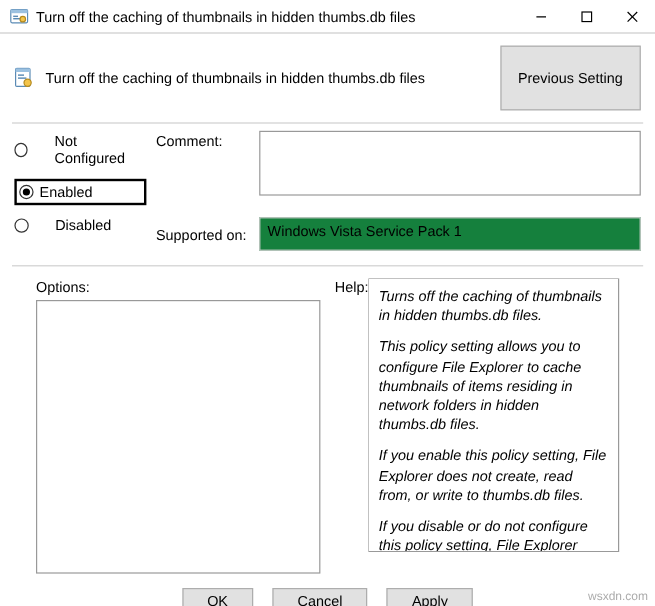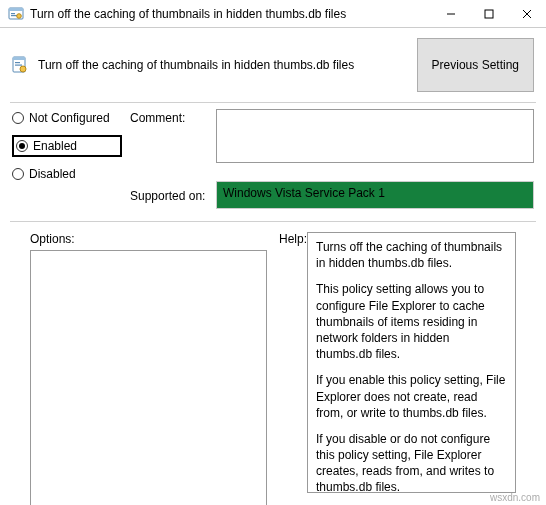--- a/index.html
+++ b/index.html
@@ -12,36 +12,36 @@
     
     .header-row { display: flex; align-items: center; padding: 10px 12px 8px 12px; gap: 10px; }
     .header-icon { width: 16px; height: 18px; display: inline-flex; align-items: center; }
     .header-title { flex: 1; font-size: 12px; }
     .nav-btn { background: #e1e1e1; border: 1px solid #adadad; padding: 19px 14px; font-size: 12px; cursor: default; }
     
     .divider { border-top: 1px solid #d0d0d0; margin: 2px 10px 6px 10px; }
     
     .config-section { display: flex; padding: 0 12px 10px 12px; gap: 8px; }
     .radio-col { width: 110px; display: flex; flex-direction: column; gap: 10px; padding-top: 2px; }
-    .radio-item { display: flex; align-items: center; gap: 5px; cursor: default; }
+    .radio-item { display: flex; align-items: center; gap: 22px; cursor: default; }
     .radio { width: 12px; height: 12px; border-radius: 50%; border: 1px solid #333; background: #fff; display: inline-flex; align-items: center; justify-content: center; }
     .radio.checked::after { content: ""; width: 6px; height: 6px; background: #000; border-radius: 50%; }
     .highlight-enabled { border: 2px solid #000; padding: 2px 6px 2px 2px; display: inline-flex; align-items: center; gap: 5px; }
     
     .info-col { flex: 1; display: flex; flex-direction: column; gap: 6px; }
     .info-row { display: flex; align-items: flex-start; gap: 6px; }
     .info-label { width: 80px; text-align: left; padding-top: 2px; font-size: 12px; }
     .textarea-comment { flex: 1; height: 54px; border: 1px solid #999; background: #fff; padding: 2px 4px; resize: none; font-size: 12px; overflow-y: scroll; }
     .supported-box { flex: 1; height: 28px; border: 1px solid #ccc; background: #15803d; padding: 4px 6px; font-size: 12px; overflow-y: scroll; }
     
     .lower-section { display: flex; padding: 4px 30px; gap: 12px; }
     .opt-col { flex: 1; display: flex; flex-direction: column; }
     .help-col { flex: 1; display: flex; flex-direction: row; }
     .section-label { font-size: 12px; padding-bottom: 4px; }
-    .panel { border: 1px solid #999; background: #fff; height: 261px; padding: 6px 8px; font-size: 12px; line-height: 1.35; overflow-y: auto; }
+    .panel { border: 1px solid #999; background: #fff; height: 228px; padding: 6px 8px; font-size: 12px; line-height: 1.35; overflow-y: auto; font-style: italic; }
     .help-panel p { margin: 0 0 10px 0; }
     
     .btn-row { display: flex; justify-content: center; gap: 16px; padding: 8px 14px; }
     .dlg-btn { background: #e1e1e1; border: 1px solid #adadad; padding: 3px 20px; font-size: 12px; cursor: default; }
     
     .watermark { position: absolute; right: 6px; bottom: 2px; font-size: 10px; color: #888; opacity: .7; }
   </style>
 </head>
 <body>
 

